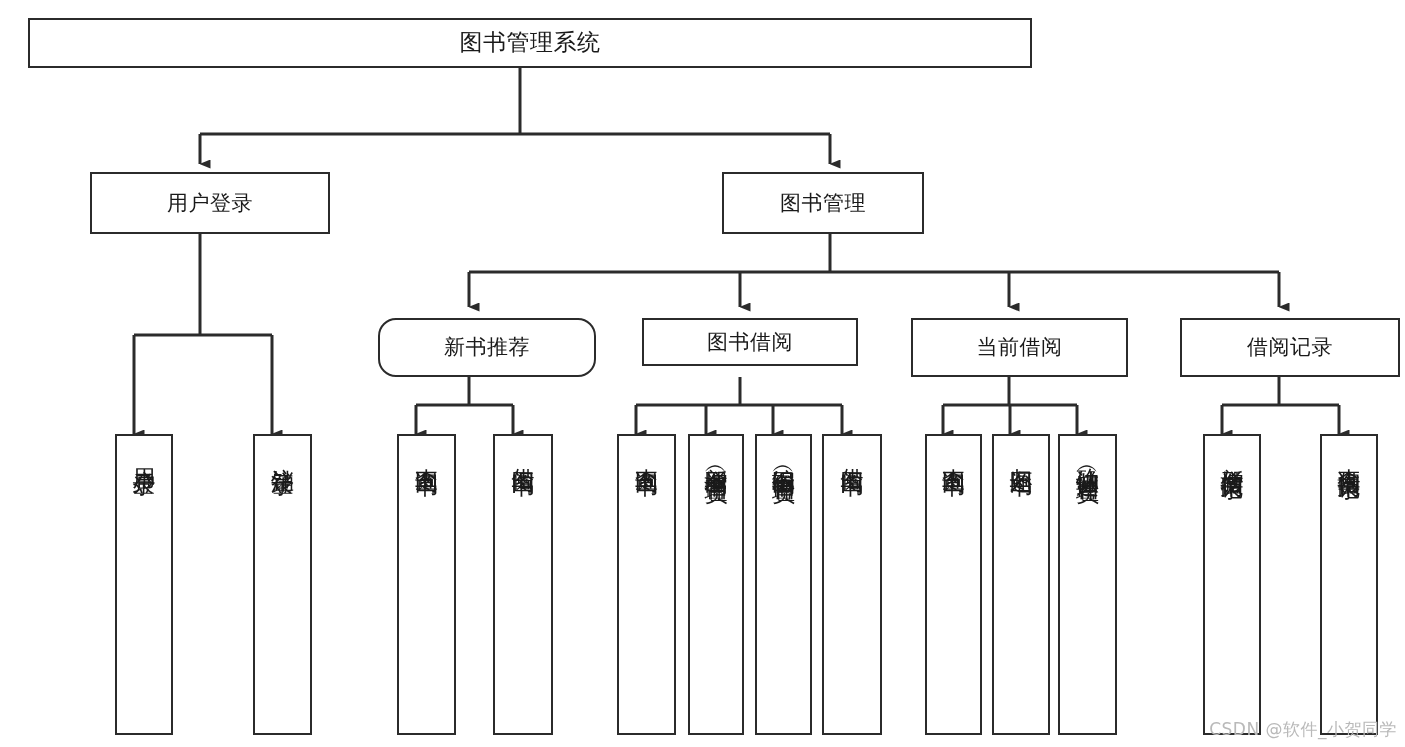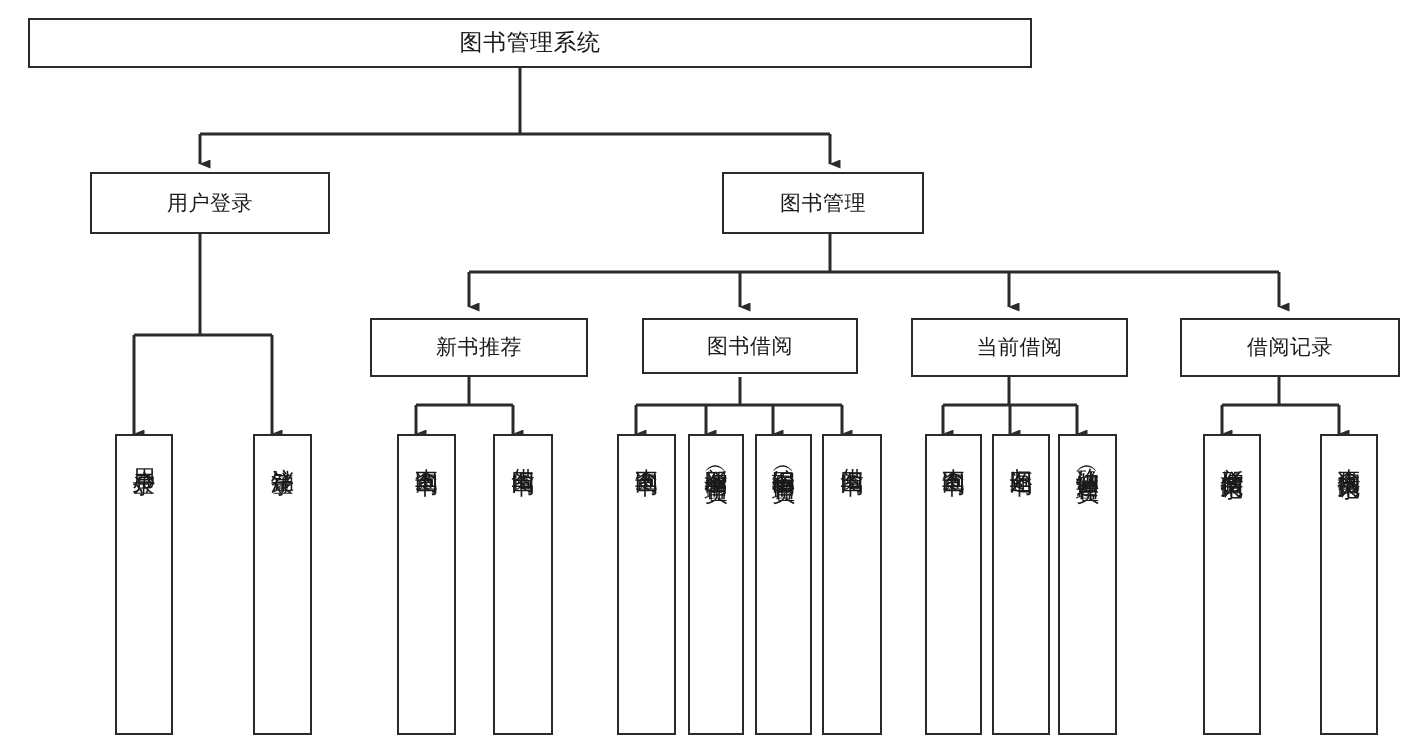--- a/index.html
+++ b/index.html
@@ -131,24 +131,24 @@
     <span class="node-label">图书管理系统</span>
   </div>
 
   <div class="node horiz" style="left:80px; top:172px; width:240px; height:62px;">
     <span class="node-label">用户登录</span>
   </div>
   <div class="node horiz" style="left:712px; top:172px; width:202px; height:62px;">
     <span class="node-label">图书管理</span>
   </div>
 
-  <div class="node horiz" style="left:360px; top:318px; width:218px; height:59px;">
+  <div class="node horiz" style="left:368px; top:318px; width:218px; height:59px;border-radius:18px;">
     <span class="node-label">新书推荐</span>
   </div>
-  <div class="node horiz" style="left:632px; top:318px; width:216px; height:56px;">
+  <div class="node horiz" style="left:632px; top:318px; width:216px; height:48px;">
     <span class="node-label">图书借阅</span>
   </div>
   <div class="node horiz" style="left:1170px; top:318px; width:220px; height:59px;">
     <span class="node-label">借阅记录</span>
   </div>
   <div class="node horiz" style="left:901px; top:318px; width:217px; height:59px;">
     <span class="node-label">当前借阅</span>
   </div>
 
   <div class="node vert" style="left:105px; top:434px; width:58px; height:301px;">
@@ -188,13 +188,14 @@
     <span class="node-label">确认归还（管理员）</span>
   </div>
 
   <div class="node vert" style="left:1193px; top:434px; width:58px; height:301px;">
     <span class="node-label">新增借阅记录</span>
   </div>
   <div class="node vert" style="left:1310px; top:434px; width:58px; height:301px;">
     <span class="node-label">查询借阅记录</span>
   </div>
 
+  <div id="watermark">CSDN @软件_小贺同学</div>
 </div>
 
 </body></html>

